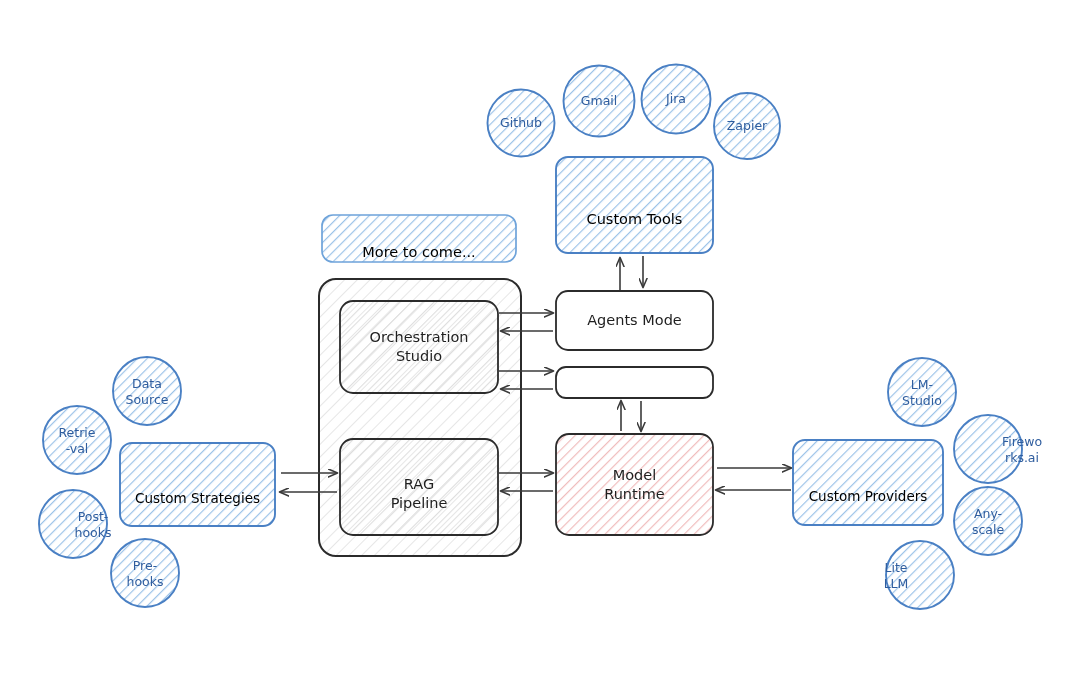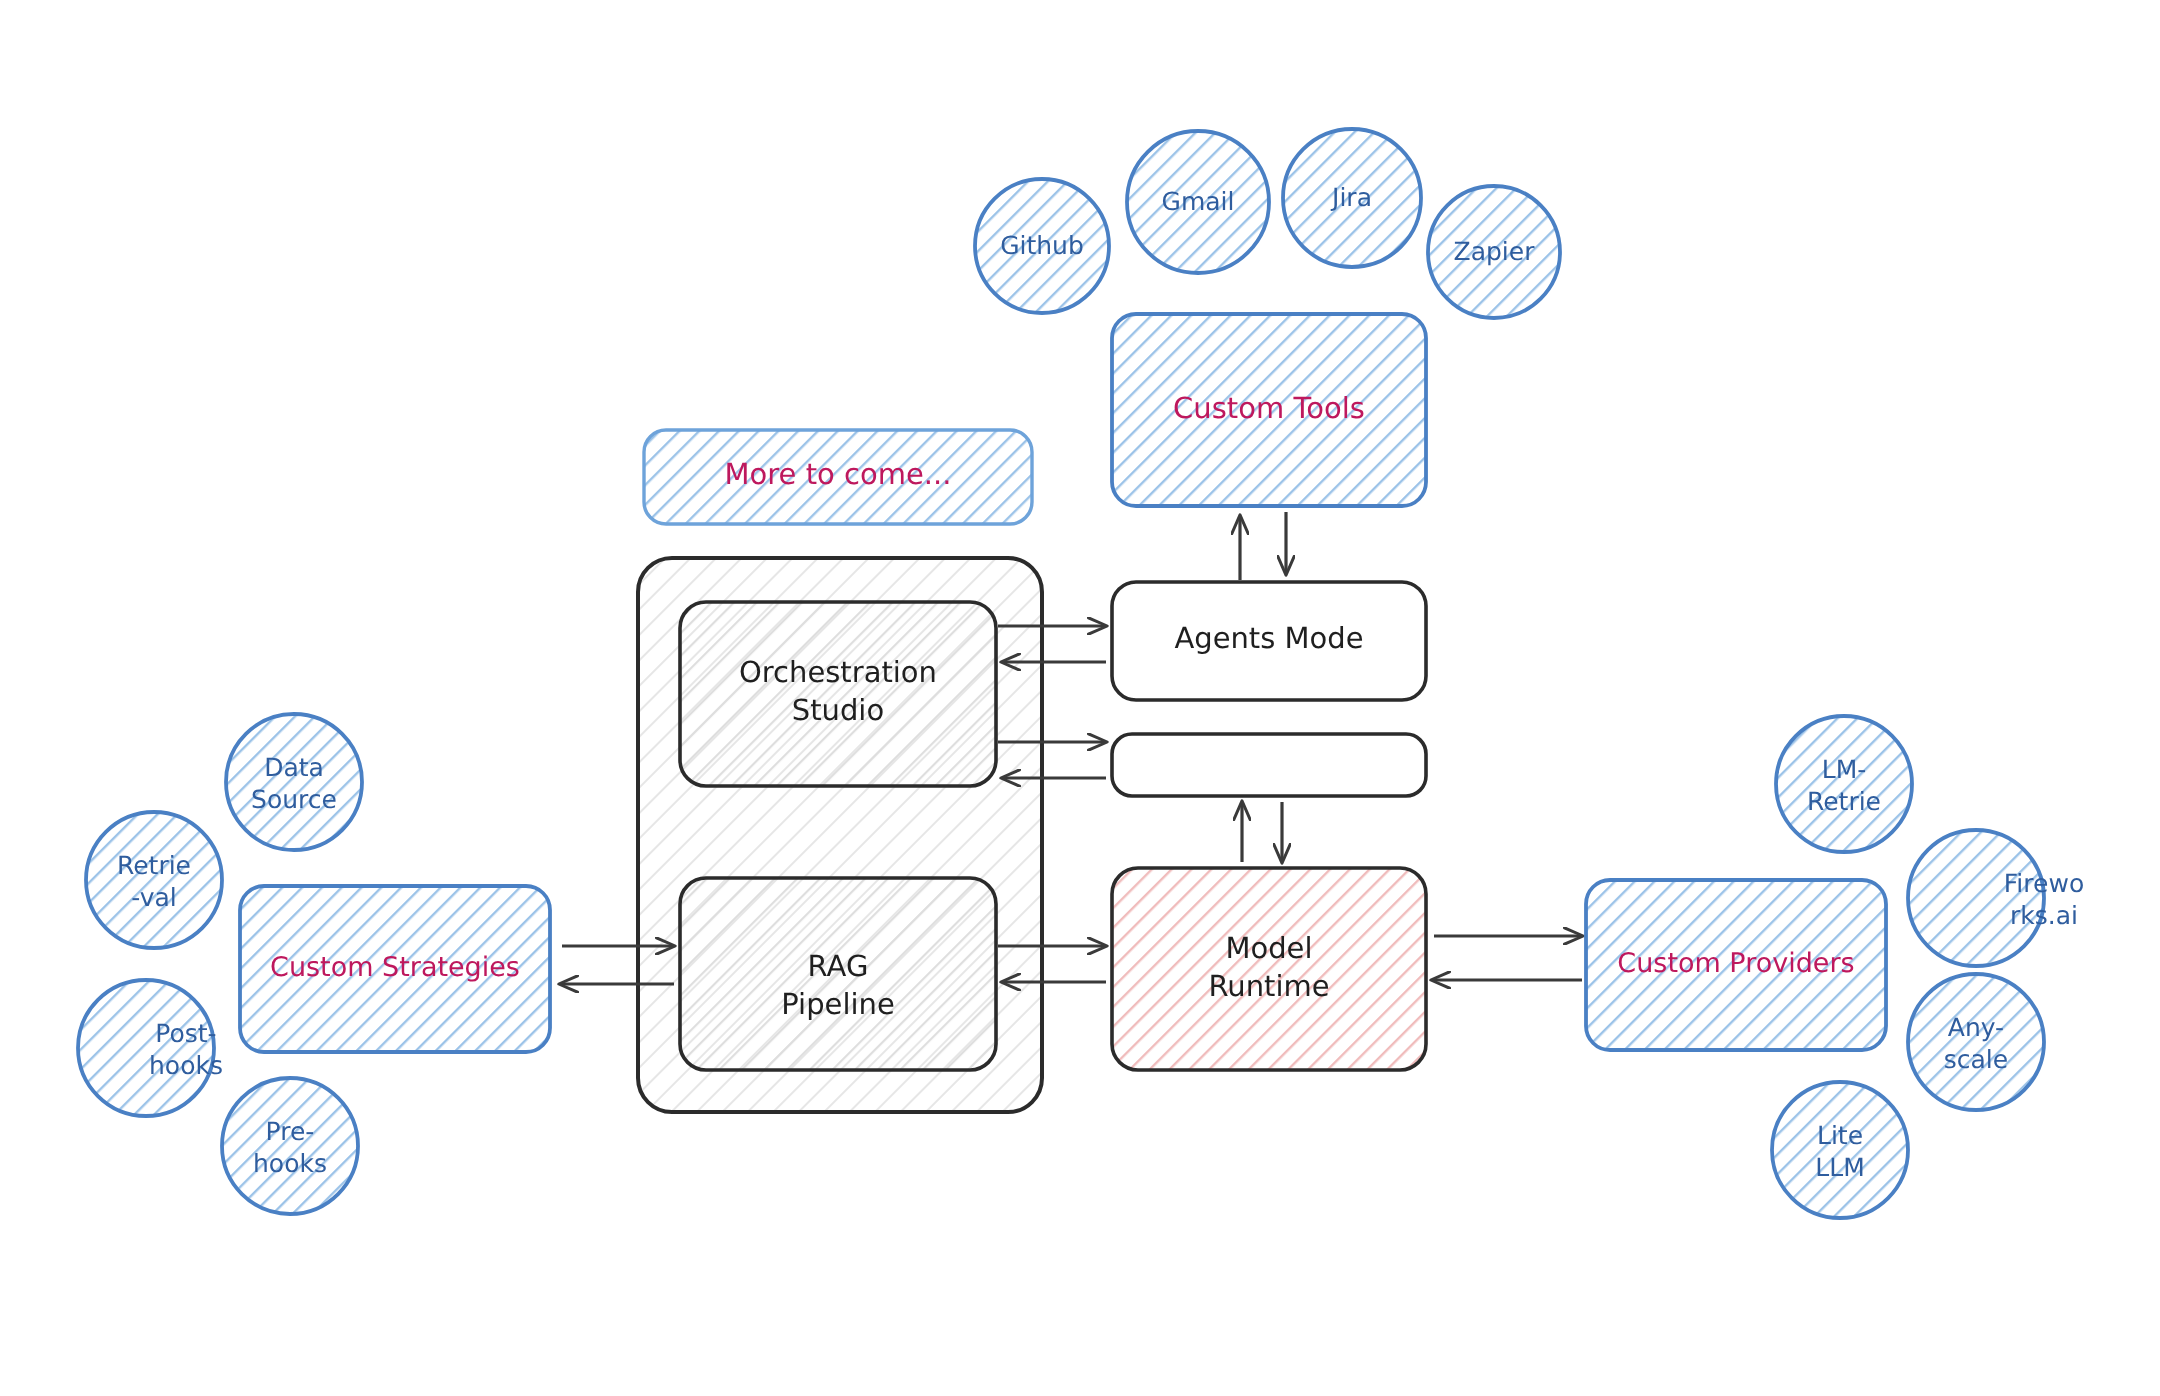--- a/index.html
+++ b/index.html
@@ -34,22 +34,23 @@
     pointer-events: none;
     white-space: pre-line;
     line-height: 1.28;
     font-family: "DejaVu Sans", sans-serif;
   }
   .lbl-dark {
     color: #1f1f1f;
     font-size: 14.5px;
   }
   .lbl-blue {
-    color: #be185d;
+    color: #000000;
     font-size: 14.5px;
+    margin-top: 14px;
   }
   .lbl-blue-sm {
     color: #2f5d9e;
     font-size: 12.5px;
   }
   .lbl-plane {
     color: #262626;
     font-size: 14.5px;
   }
 </style>
@@ -177,21 +178,21 @@
 Source</div>
   <div class="node-label lbl-blue-sm" style="left:43px; top:425px; width:68px; height:32px;">Retrie
 -val</div>
   <div class="node-label lbl-blue-sm" style="left:39px; top:509px; width:68px; height:32px;padding-left:20px;">Post-
 hooks</div>
   <div class="node-label lbl-blue-sm" style="left:111px; top:558px; width:68px; height:32px;">Pre-
 hooks</div>
 
   <div class="node-label lbl-blue" style="left:793px; top:440px; width:150px; height:85px; font-size:13.5px;">Custom Providers</div>
   <div class="node-label lbl-blue-sm" style="left:888px; top:377px; width:68px; height:32px;">LM-
-Retrie</div>
+Studio</div>
   <div class="node-label lbl-blue-sm" style="left:954px; top:434px; width:68px; height:32px;margin-left:34px;">Firewo
 rks.ai</div>
   <div class="node-label lbl-blue-sm" style="left:954px; top:506px; width:68px; height:32px;">Any-
 scale</div>
-  <div class="node-label lbl-blue-sm" style="left:886px; top:560px; width:68px; height:32px;">Lite
+  <div class="node-label lbl-blue-sm" style="left:862px; top:560px; width:68px; height:32px;">Lite
 LLM</div>
 
 </div>
 
 </body></html>

